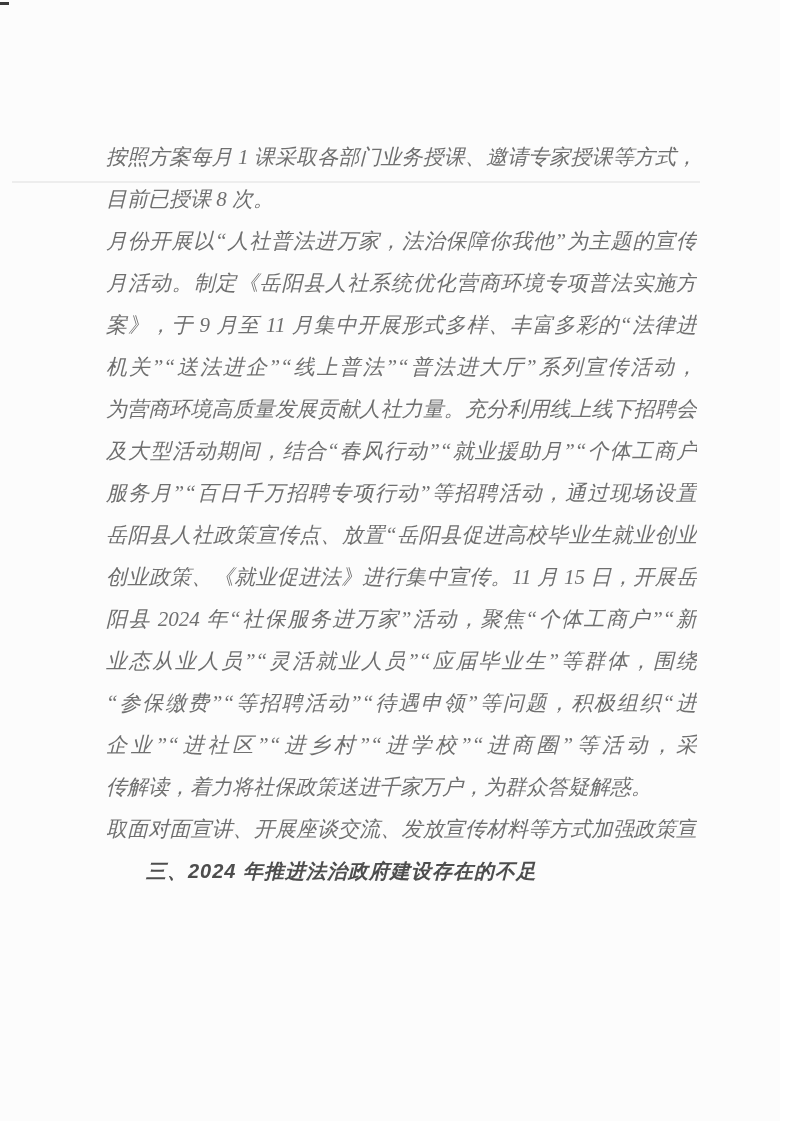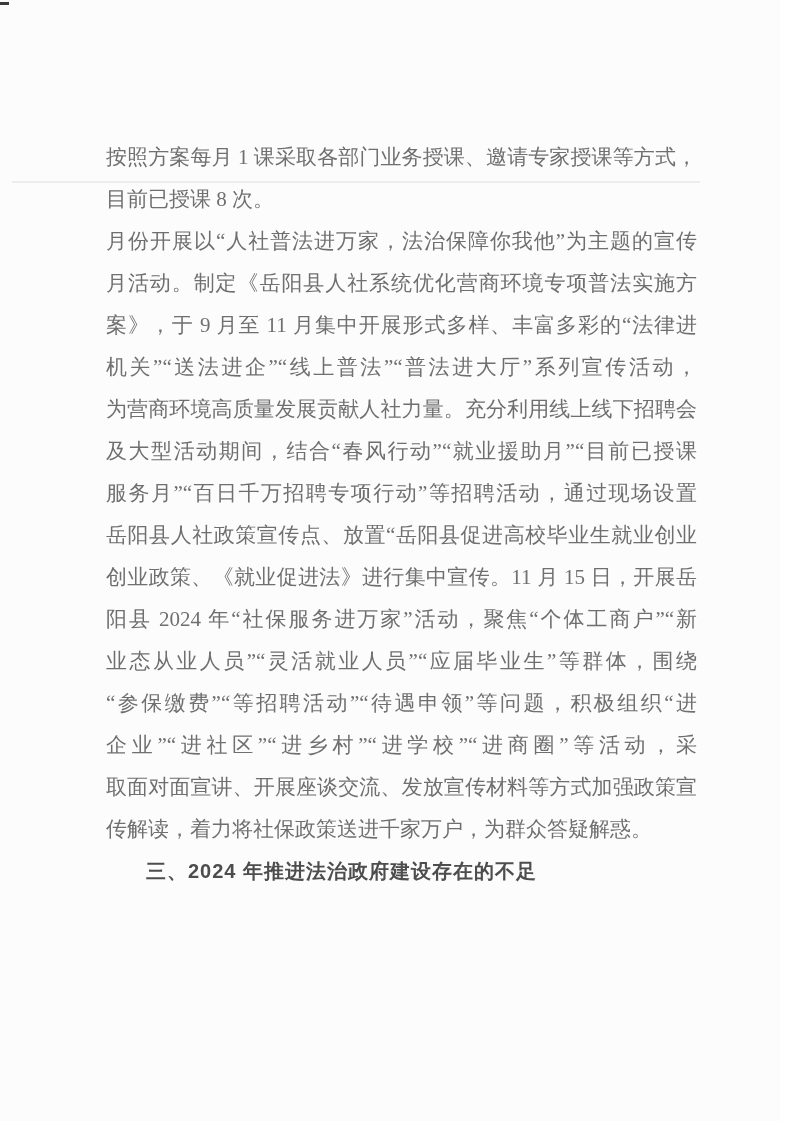--- a/index.html
+++ b/index.html
@@ -7,20 +7,21 @@
     padding: 0;
     background: #ffffff;
   }
   .page {
     position: relative;
     width: 780px;
     height: 1121px;
     background: var(--page-bg, #fcfcfc);
     overflow: hidden;
     font-family: "Liberation Serif", serif;
+    font-style: italic;
   }
   .text-block {
     position: absolute;
     left: 106px;
     top: 136px;
     width: 591px;
   }
   .line {
     height: 42px;
     line-height: 42px;
@@ -66,25 +67,25 @@
   <div class="corner-mark"></div>
   <div class="scan-streak"></div>
   <div class="text-block">
       <div class="line fill">按照方案每月 1 课采取各部门业务授课、邀请专家授课等方式，</div>
       <div class="line">目前已授课 8 次。</div>
       <div class="line fill">月份开展以“人社普法进万家，法治保障你我他”为主题的宣传</div>
       <div class="line fill">月活动。制定《岳阳县人社系统优化营商环境专项普法实施方</div>
       <div class="line fill">案》，于 9 月至 11 月集中开展形式多样、丰富多彩的“法律进</div>
       <div class="line fill">机关”“送法进企”“线上普法”“普法进大厅”系列宣传活动，</div>
       <div class="line fill">为营商环境高质量发展贡献人社力量。充分利用线上线下招聘会</div>
-      <div class="line fill">及大型活动期间，结合“春风行动”“就业援助月”“目前已授课</div>
+      <div class="line fill">及大型活动期间，结合“春风行动”“就业援助月”“个体工商户</div>
       <div class="line fill">服务月”“百日千万招聘专项行动”等招聘活动，通过现场设置</div>
       <div class="line fill">岳阳县人社政策宣传点、放置“岳阳县促进高校毕业生就业创业</div>
       <div class="line fill">创业政策、《就业促进法》进行集中宣传。11 月 15 日，开展岳</div>
       <div class="line fill">阳县 2024 年“社保服务进万家”活动，聚焦“个体工商户”“新</div>
       <div class="line fill">业态从业人员”“灵活就业人员”“应届毕业生”等群体，围绕</div>
       <div class="line fill">“参保缴费”“等招聘活动”“待遇申领”等问题，积极组织“进</div>
       <div class="line fill">企业”“进社区”“进乡村”“进学校”“进商圈”等活动，采</div>
+      <div class="line">传解读，着力将社保政策送进千家万户，为群众答疑解惑。</div>
       <div class="line fill">取面对面宣讲、开展座谈交流、发放宣传材料等方式加强政策宣</div>
-      <div class="line">传解读，着力将社保政策送进千家万户，为群众答疑解惑。</div>
       <div class="line heading indent">三、2024 年推进法治政府建设存在的不足</div>
     </div>
 </div>
 
 </body></html>

